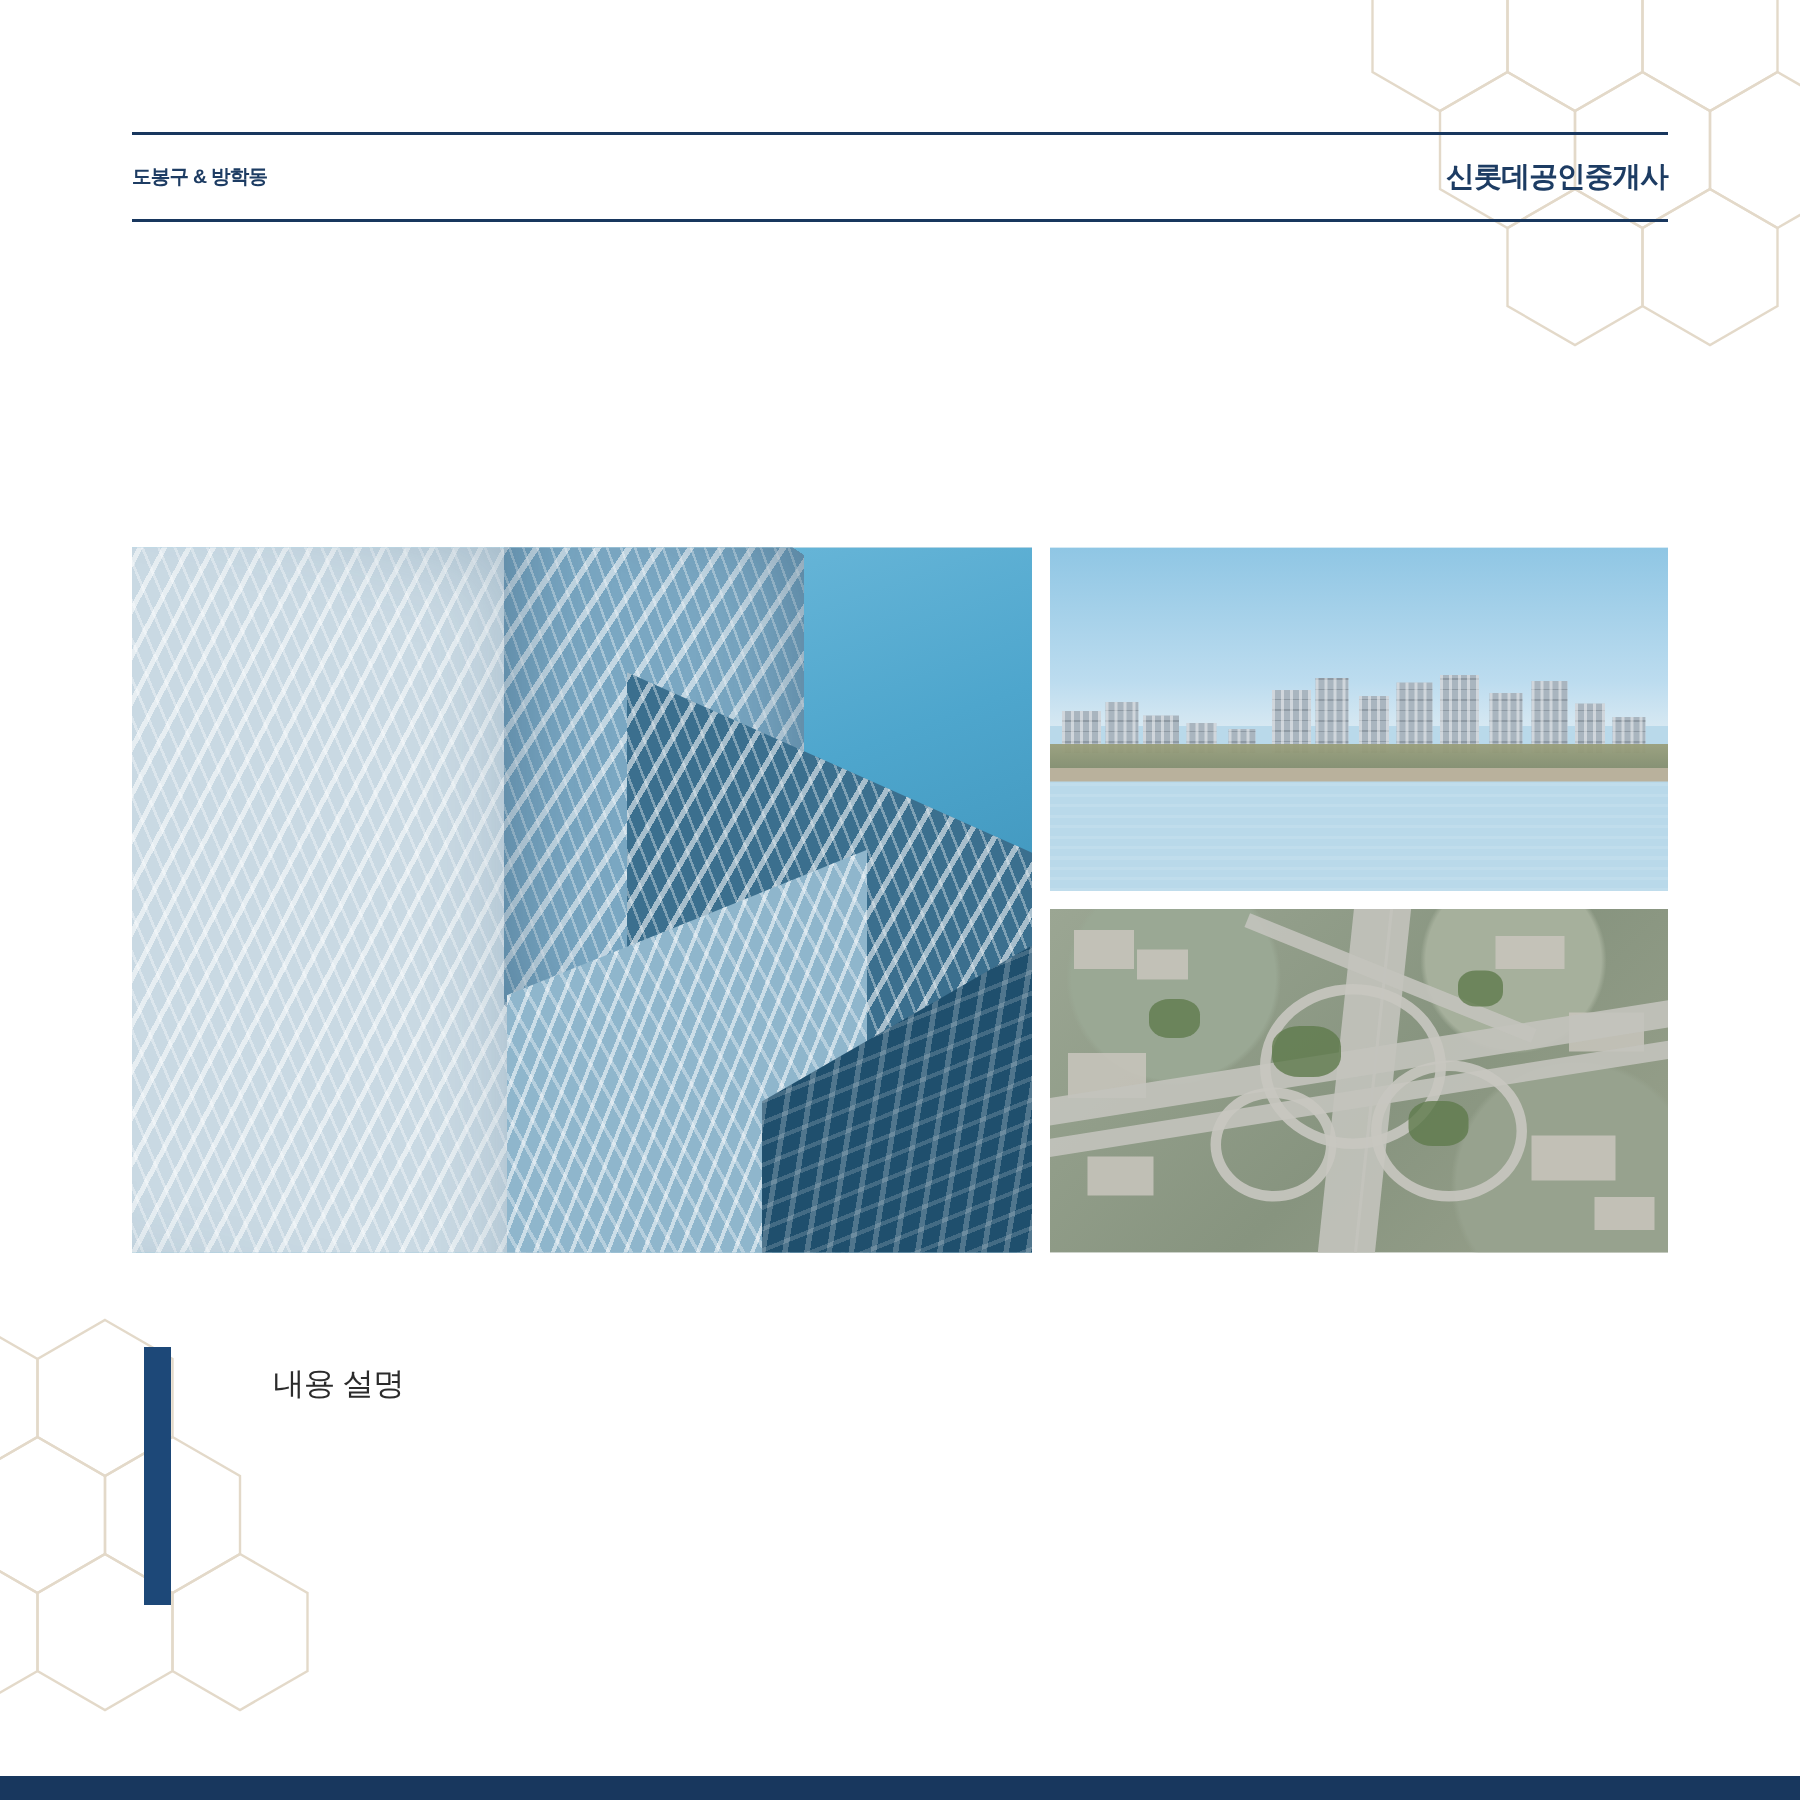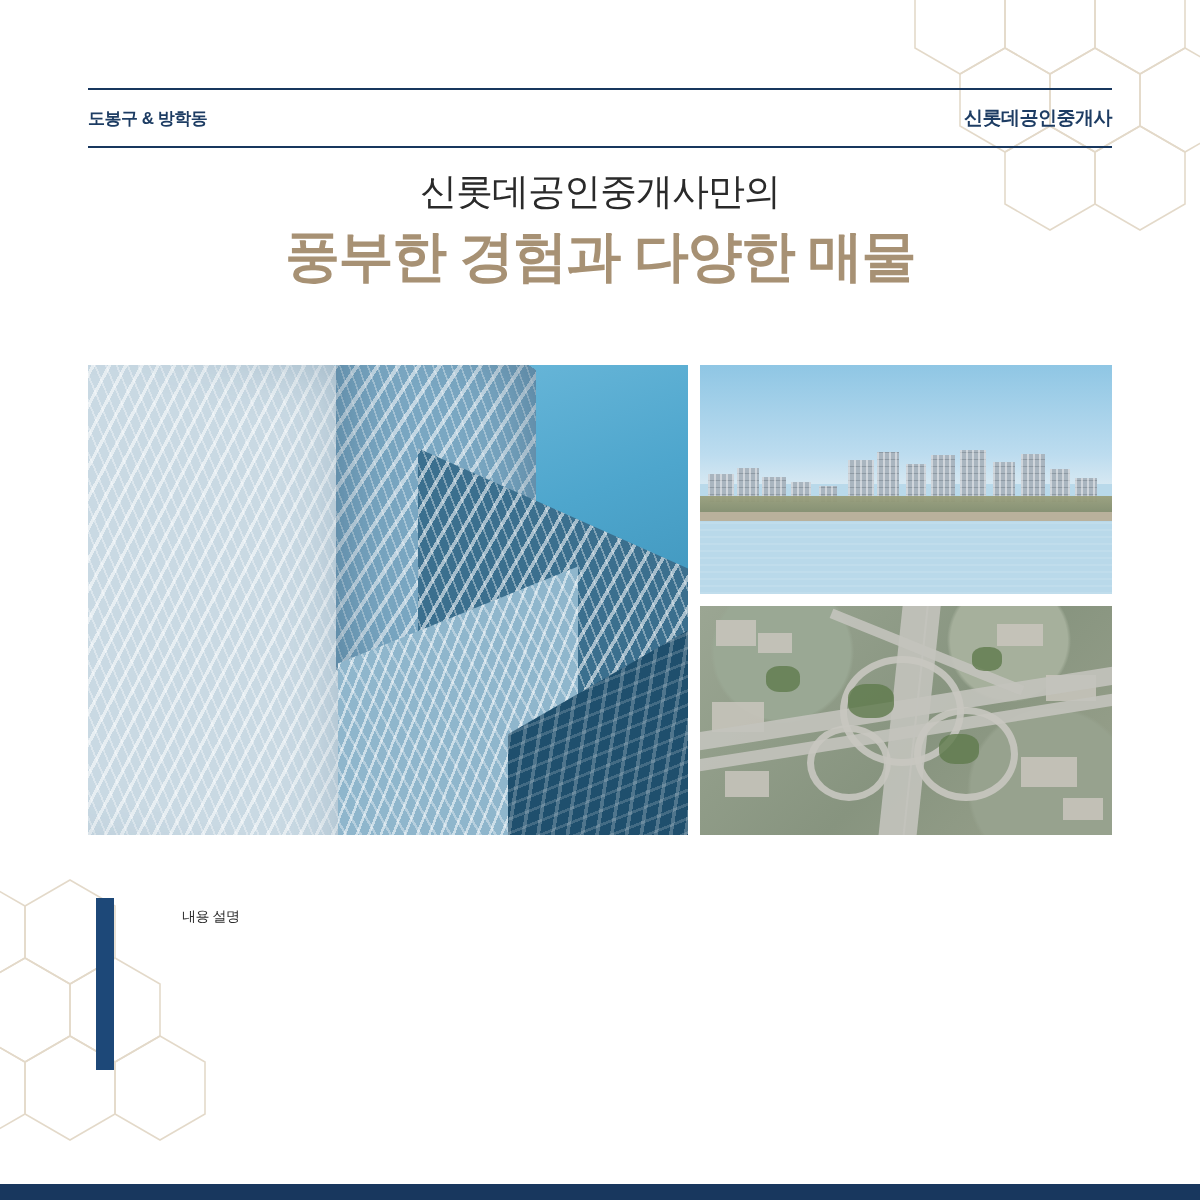--- a/index.html
+++ b/index.html
@@ -48,21 +48,21 @@
     top: 88px;
     width: 1024px;
     height: 56px;
     border-top: 2px solid #18375e;
     border-bottom: 2px solid #18375e;
     display: flex;
     align-items: center;
     justify-content: space-between;
   }
   .header-left {
-    font-size: 17px;
+    font-size: 13px;
     font-weight: bold;
     color: #1d3c63;
     letter-spacing: -0.5px;
   }
   .header-right {
     font-size: 19px;
     font-weight: bold;
     color: #1d3c63;
     letter-spacing: -0.5px;
     text-align: right;
@@ -230,21 +230,21 @@
     align-items: flex-start;
   }
   .caption-bar {
     width: 18px;
     height: 172px;
     background: #1d4878;
   }
   .caption-text {
     margin-left: 68px;
     margin-top: 10px;
-    font-size: 14px;
+    font-size: 21px;
     color: #2b2b2b;
     letter-spacing: -0.5px;
   }
 </style>
 </head>
 <body>
 
 <div class="card">
 
   <svg class="hex-pattern hex-tr" viewBox="0 0 330 300" aria-hidden="true">
@@ -272,24 +272,20 @@
       <polygon points="220,166 265,192 265,244 220,270 175,244 175,192"></polygon>
       <polygon points="-50,88 -5,114 -5,166 -50,192 -95,166 -95,114"></polygon>
     </g>
   </svg>
 
   <div class="header">
     <div class="header-left">도봉구 &amp; 방학동</div>
     <div class="header-right">신롯데공인중개사</div>
   </div>
 
-  <div class="title-block">
-    <p class="title-sub">신롯데공인중개사만의</p>
-    <h1 class="title-main">풍부한 경험과 다양한 매물</h1>
-  </div>
 
   <div class="gallery">
 
     <div class="gallery-main">
       <div class="glass-sky"></div>
       <div class="glass-shape gs-left"></div>
       <div class="glass-shape gs-sky-gap"></div>
       <div class="glass-shape gs-mid"></div>
       <div class="glass-shape gs-dark-corner"></div>
       <div class="glass-shape gs-lowmid"></div>

